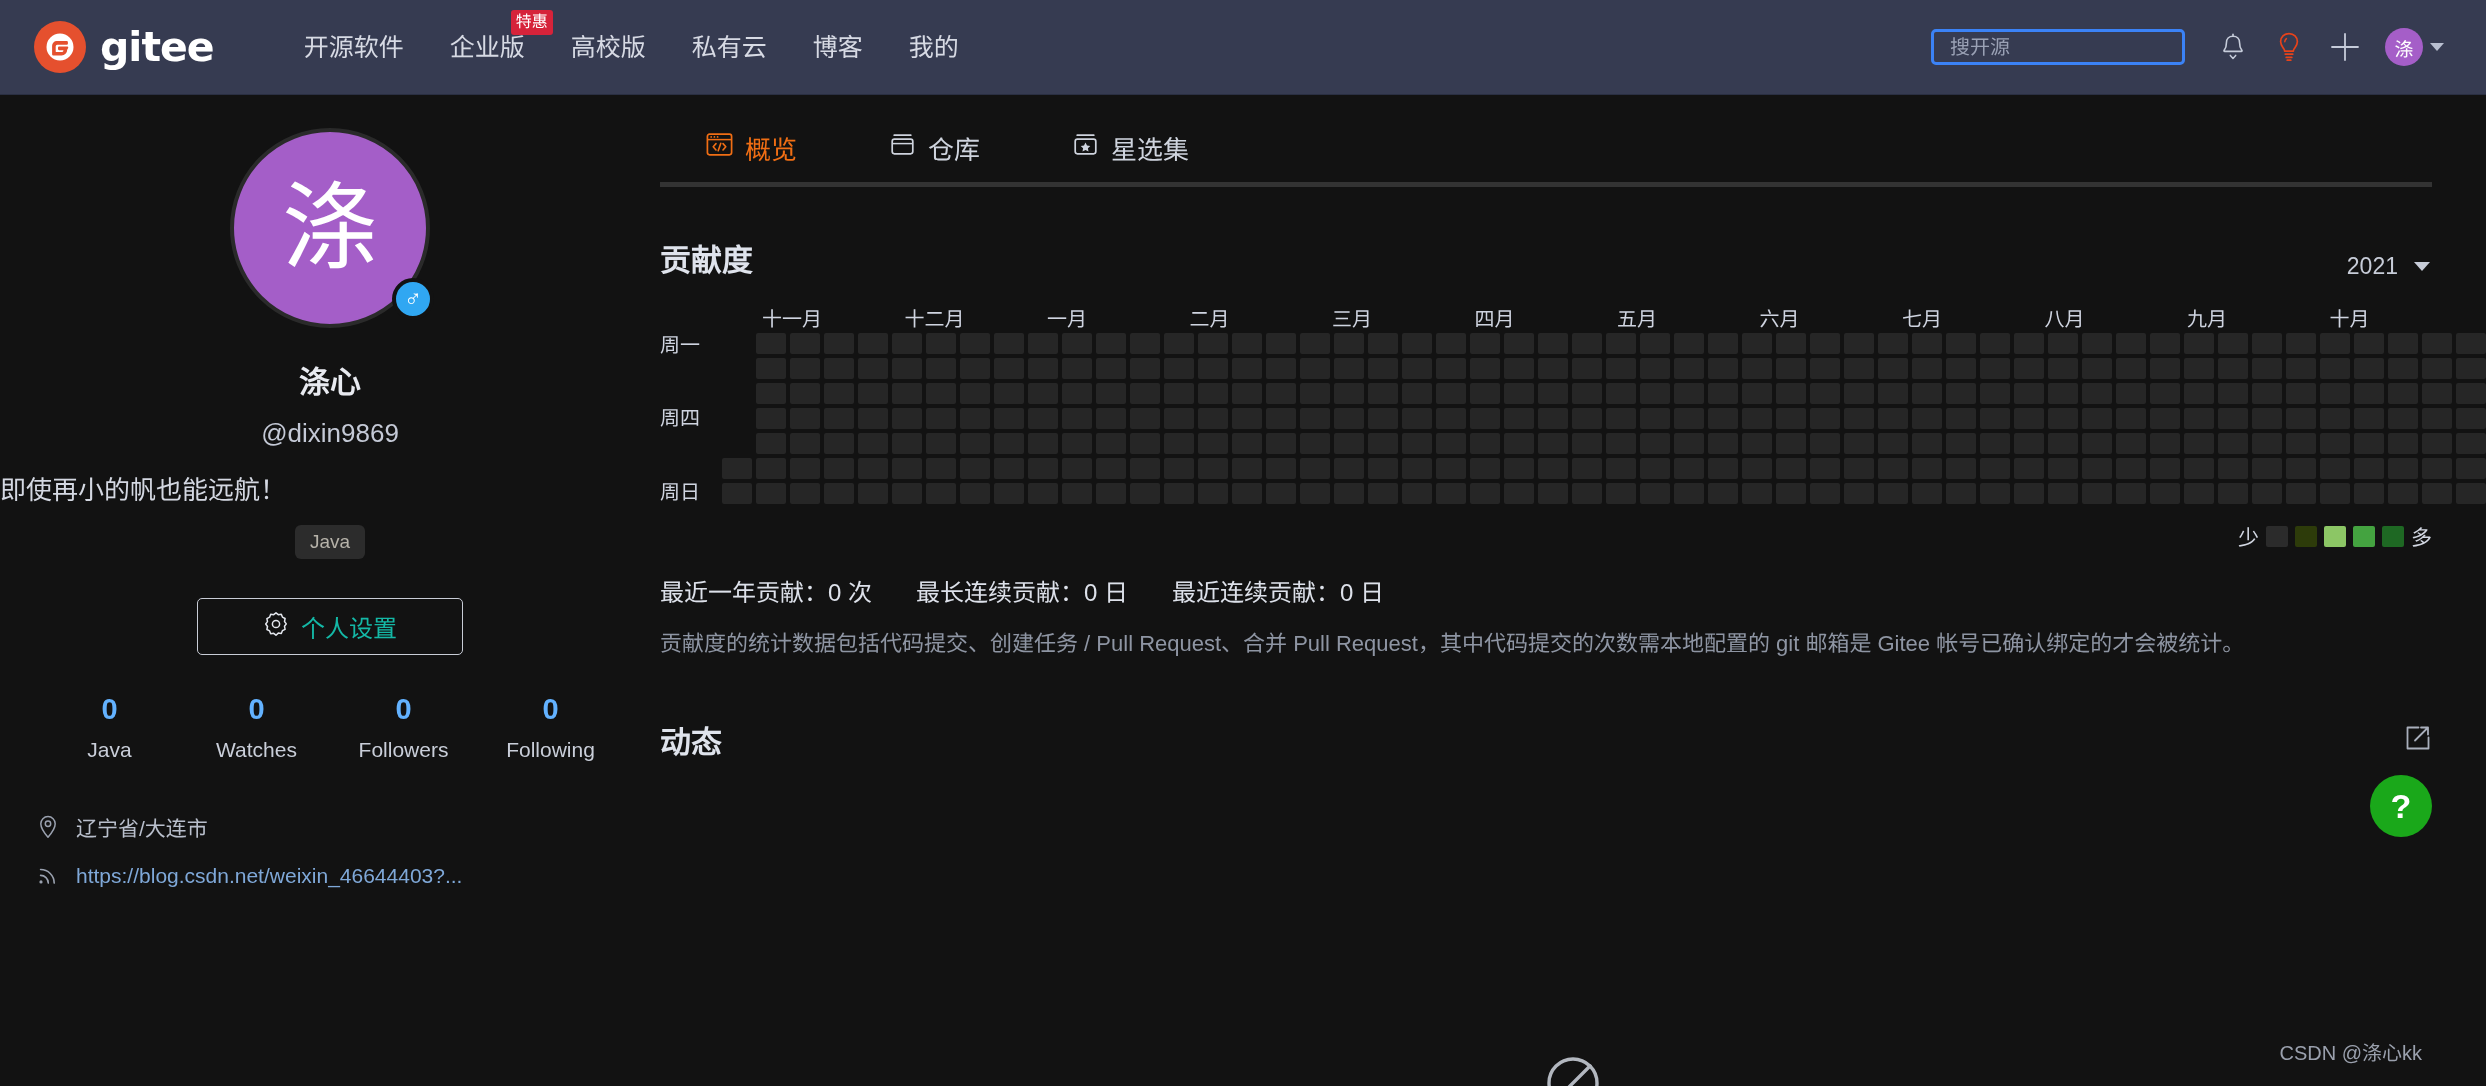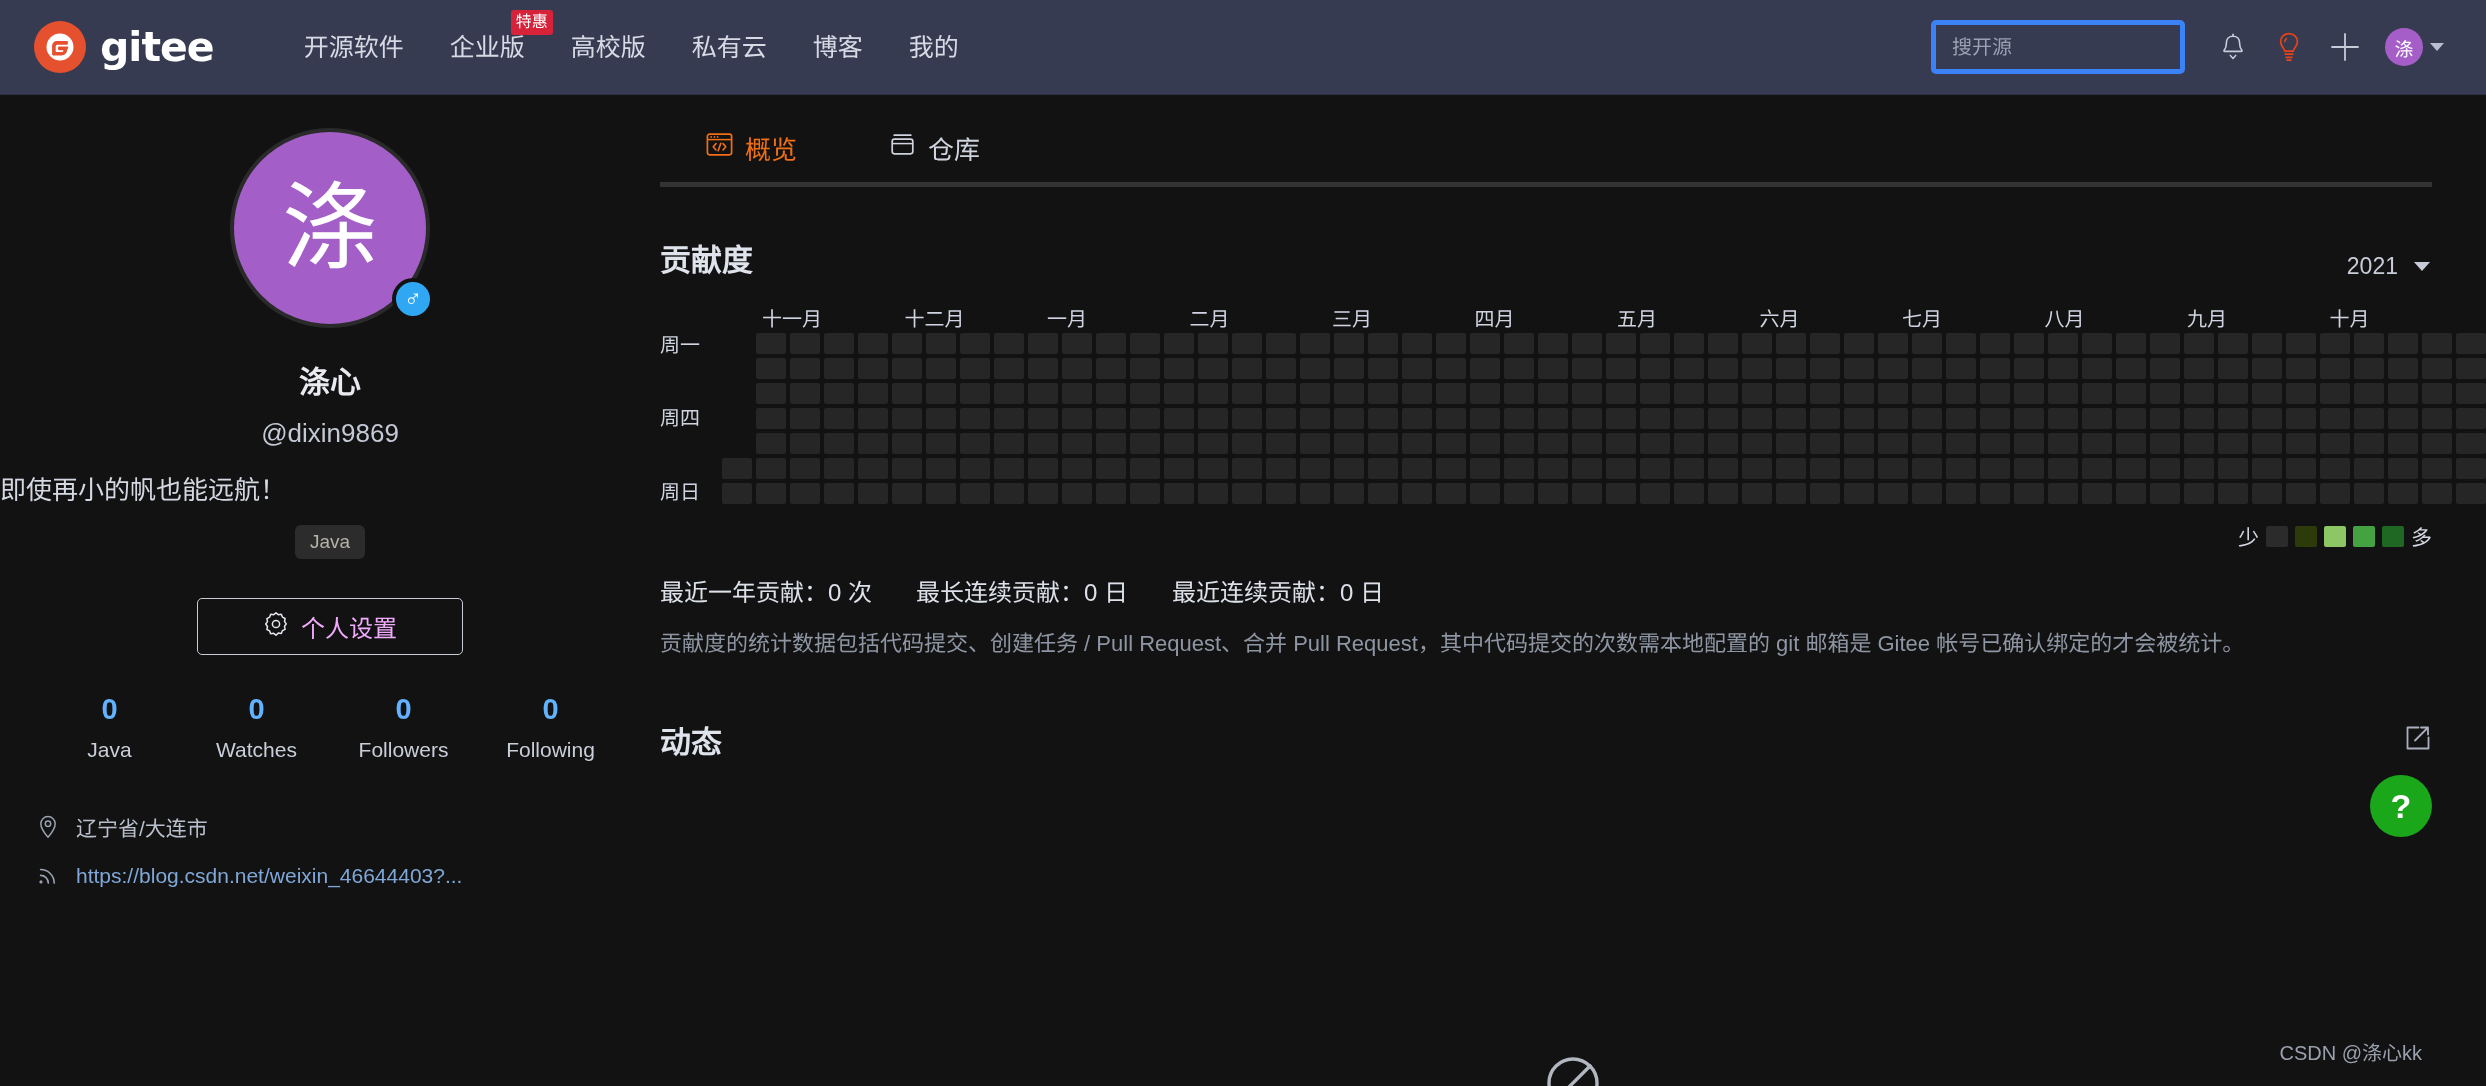--- a/index.html
+++ b/index.html
@@ -52,23 +52,23 @@
     font-size:16px; line-height:1;
     padding:4px 5px 5px;
     border-radius:3px;
     white-space:nowrap;
   }
   .header-right{
     margin-left:auto;
     display:flex; align-items:center; gap:0;
   }
   .search-box{
-    width:254px; height:54px;
+    width:254px; height:36px;
     background:transparent;
-    border:5px solid #3b82f6;
+    border:3px solid #3b82f6;
     border-radius:5px;
     color:#b9bfd0; font-size:20px;
     padding:0 16px;
     outline:none;
     font-family:"Liberation Sans","DejaVu Sans",sans-serif;
   }
   .search-box::placeholder{ color:#9aa1b5; }
   .hicon{
     width:56px; height:56px;
     display:flex; align-items:center; justify-content:center;
@@ -142,21 +142,21 @@
   }
   .tag-row{ display:flex;justify-content:center;margin-top:19px; }
   .tag{
     background:#2c2c2c;color:#b6b2a9;
     font-size:19px;padding:6px 15px;border-radius:6px;
   }
   .settings-btn{
     display:flex;align-items:center;justify-content:center;gap:12px;
     width:266px;height:57px;margin:39px auto 0;
     border:1px solid #c8ccd6;border-radius:5px;
-    background:transparent;color:#f0abfc;font-size:24px;
+    background:transparent;color:#14b8a6;font-size:24px;
     cursor:pointer;
     font-family:"Liberation Sans","DejaVu Sans",sans-serif;
   }
   .stats{
     display:flex;justify-content:center;gap:0;
     margin-top:40px;
   }
   .stat{ width:147px;text-align:center;cursor:pointer; }
   .stat-num{ color:#63b2ff;font-size:29px;font-weight:700;line-height:1; }
   .stat-label{ color:#c9ced9;font-size:21px;margin-top:14px; }
@@ -462,20 +462,30 @@
           <span>
             <svg width="27" height="25" viewBox="0 0 27 25" fill="none" aria-hidden="true">
               <path d="M5.2 3.2h16.6" stroke="#cfd4de" stroke-width="1.7" stroke-linecap="round"></path>
               <rect x="3.2" y="7.2" width="20.6" height="14.6" rx="2.2" stroke="#cfd4de" stroke-width="1.7"></rect>
               <path d="M3.2 11.6h20.6" stroke="#cfd4de" stroke-width="1.5"></path>
             </svg>
           </span>
           <span>仓库</span>
         </div>
 
+        <div class="tab">
+          <span>
+            <svg width="27" height="25" viewBox="0 0 27 25" fill="none" aria-hidden="true">
+              <path d="M5.2 3.2h16.6" stroke="#cfd4de" stroke-width="1.7" stroke-linecap="round"></path>
+              <rect x="3.2" y="7.2" width="20.6" height="14.6" rx="2.2" stroke="#cfd4de" stroke-width="1.7"></rect>
+              <path d="M13.5 10.4l1.5 3 3.3.5-2.4 2.3.6 3.3-3-1.6-3 1.6.6-3.3-2.4-2.3 3.3-.5z" fill="#cfd4de"></path>
+            </svg>
+          </span>
+          <span>星选集</span>
+        </div>
 
       </div>
       <div class="tabs-underline-track"></div>
     </div>
 
     <div class="section-pad">
 
       <div class="contrib-head">
         <div class="h2">贡献度</div>
         <div class="year-sel">

